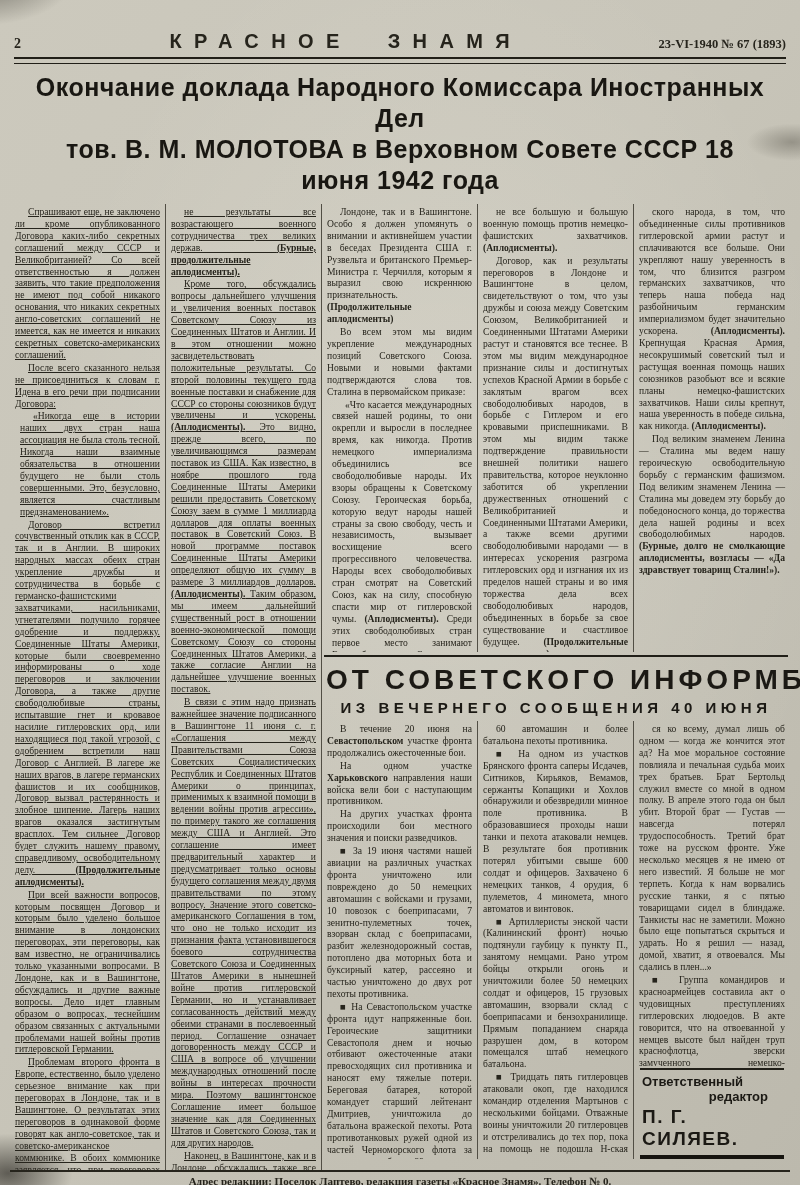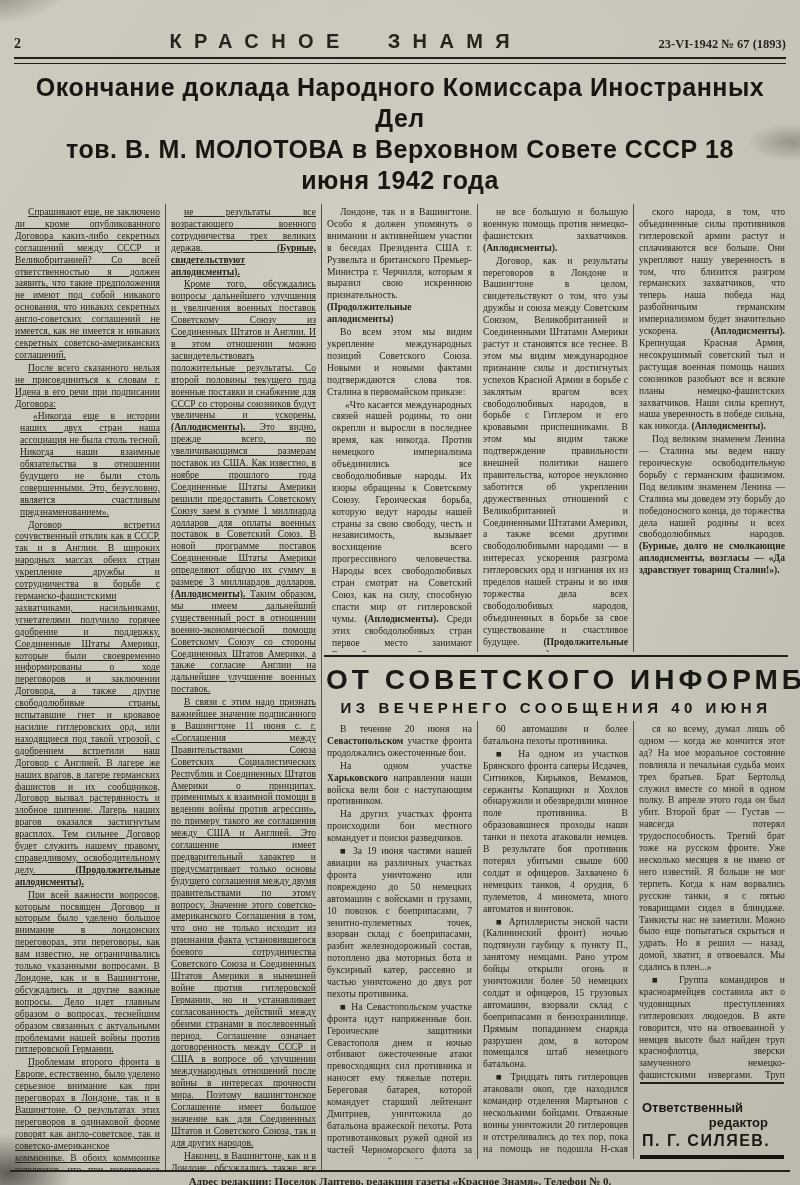--- a/index.html
+++ b/index.html
@@ -42,58 +42,58 @@
   
   .info-head{text-align:center;padding:8px 4px 5px;font-family:"Liberation Sans","DejaVu Sans",sans-serif;color:#1b1914;}
   .info-title{font-size:28px;font-weight:bold;letter-spacing:4px;line-height:30px;white-space:nowrap;}
   .info-sub{font-size:15px;font-weight:bold;letter-spacing:4.5px;margin-top:4px;white-space:nowrap;}
   .info-row{display:flex;align-items:flex-start;}
   .info-row .ncol{height:438px;}
   .info-col3-wrap{display:flex;flex-direction:column;height:438px;overflow:hidden;justify-content:flex-end;}
   .info-col3-paras{overflow:hidden;flex:1;}
   
   .editor{flex:none;margin:2px 1px 2px;border-top:2px solid #211f18;border-bottom:4px solid #16140f;
-    padding:16px 2px 5px;font-family:"Liberation Sans","DejaVu Sans",sans-serif;font-weight:bold;color:#1b1914;}
+    padding:4px 2px 5px;font-family:"Liberation Sans","DejaVu Sans",sans-serif;font-weight:bold;color:#1b1914;}
   .editor .l1{font-size:13px;}
   .editor .l2{font-size:13px;text-align:right;padding-right:14px;}
-  .editor .name{font-size:16px;letter-spacing:1.5px;margin-top:2px;}
+  .editor .name{font-size:19px;letter-spacing:1.5px;margin-top:2px;}
   
   .footer{margin:0 10px;border-top:2px solid #26241c;text-decoration:underline;}
   .address{text-align:center;font-size:11px;font-weight:bold;padding:3px 0 3px;border-bottom:1.5px solid #26241c;}
 </style>
 </head>
 <body>
 
 <div class="page">
 
   <div class="masthead">
     <div class="mast-row">
       <span class="page-num">2</span>
       <span class="paper-title">КРАСНОЕ ЗНАМЯ</span>
-      <span class="issue-date">23-VI-1942 № 67 (1893)</span>
+      <span class="issue-date">23-VI-1940 № 67 (1893)</span>
     </div>
     <div class="mast-rule"></div>
   </div>
 
   <div class="headline">
     <div class="hl">Окончание доклада Народного Комиссара Иностранных Дел</div>
     <div class="hl">тов. В. М. МОЛОТОВА в Верховном Совете СССР 18 июня 1942 года</div>
   </div>
 
   <div class="body-row">
     <div class="ncol rule-r h-full">
         <p class="para">Спрашивают еще, не заключено ли кроме опубликованного Договора каких-либо секретных соглашений между СССР и Великобританией? Со всей ответственностью я должен заявить, что такие предположения не имеют под собой никакого основания, что никаких секретных англо-советских соглашений не имеется, как не имеется и никаких секретных советско-американских соглашений.</p>
         <p class="para">После всего сказанного нельзя не присоединиться к словам г. Идена в его речи при подписании Договора:</p>
         <p class="para quote">«Никогда еще в истории наших двух стран наша ассоциация не была столь тесной. Никогда наши взаимные обязательства в отношении будущего не были столь совершенными. Это, безусловно, является счастливым предзнаменованием».</p>
         <p class="para">Договор встретил сочувственный отклик как в СССР, так и в Англии. В широких народных массах обеих стран укрепление дружбы и сотрудничества в борьбе с германско-фашистскими захватчиками, насильниками, угнетателями получило горячее одобрение и поддержку. Соединенные Штаты Америки, которые были своевременно информированы о ходе переговоров и заключении Договора, а также другие свободолюбивые страны, испытавшие гнет и кровавое насилие гитлеровских орд, или находящиеся под такой угрозой, с одобрением встретили наш Договор с Англией. В лагере же наших врагов, в лагере германских фашистов и их сообщников, Договор вызвал растерянность и злобное шипение. Лагерь наших врагов оказался застигнутым врасплох. Тем сильнее Договор будет служить нашему правому, справедливому, освободительному делу. <b>(Продолжительные аплодисменты).</b></p>
         <p class="para">При всей важности вопросов, которым посвящен Договор и которым было уделено большое внимание в лондонских переговорах, эти переговоры, как вам известно, не ограничивались только указанными вопросами. В Лондоне, как и в Вашингтоне, обсуждались и другие важные вопросы. Дело идет главным образом о вопросах, теснейшим образом связанных с актуальными проблемами нашей войны против гитлеровской Германии.</p>
         <p class="para">Проблемам второго фронта в Европе, естественно, было уделено серьезное внимание как при переговорах в Лондоне, так и в Вашингтоне. О результатах этих переговоров в одинаковой форме говорят как англо-советское, так и советско-американское коммюнике. В обоих коммюнике заявляется, что при переговорах была достигнута «полная договоренность в отношении неотложных задач создания второго фронта в Европе в 1942 году».  Такое заявление имеет большое значение для народов Советского Союза, так как создание второго фронта в Европе создаст непреодолимые трудности для гитлеровских армий на нашем фронте. Будем надеяться, что наш общий враг скоро почувствует на своей спи-</p>
       </div>
     <div class="ncol rule-r h-full">
-        <p class="para">не результаты все возрастающего военного сотрудничества трех великих держав. <b>(Бурные, свидетельствуют аплодисменты).</b></p>
+        <p class="para">не результаты все возрастающего военного сотрудничества трех великих держав. <b>(Бурные, продолжительные аплодисменты).</b></p>
         <p class="para">Кроме того, обсуждались вопросы дальнейшего улучшения и увеличения военных поставок Советскому Союзу из Соединенных Штатов и Англии. И в этом отношении можно засвидетельствовать положительные результаты. Со второй половины текущего года военные поставки и снабжение для СССР со стороны союзников будут увеличены и ускорены. <b>(Аплодисменты).</b> Это видно, прежде всего, по увеличивающимся размерам поставок из США. Как известно, в ноябре прошлого года Соединенные Штаты Америки решили предоставить Советскому Союзу заем в сумме 1 миллиарда долларов для оплаты военных поставок в Советский Союз. В новой программе поставок Соединенные Штаты Америки определяют общую их сумму в размере 3 миллиардов долларов. <b>(Аплодисменты).</b> Таким образом, мы имеем дальнейший существенный рост в отношении военно-экономической помощи Советскому Союзу со стороны Соединенных Штатов Америки, а также согласие Англии на дальнейшее улучшение военных поставок.</p>
         <p class="para">В связи с этим надо признать важнейшее значение подписанного в Вашингтоне 11 июня с. г. «Соглашения между Правительствами Союза Советских Социалистических Республик и Соединенных Штатов Америки о принципах, применимых к взаимной помощи в ведении войны против агрессии», по примеру такого же соглашения между США и Англией. Это соглашение имеет предварительный характер и предусматривает только основы будущего соглашения между двумя правительствами по этому вопросу. Значение этого советско-американского Соглашения в том, что оно не только исходит из признания факта установившегося боевого сотрудничества Советского Союза и Соединенных Штатов Америки в нынешней войне против гитлеровской Германии, но и устанавливает согласованность действий между обеими странами в послевоенный период. Соглашение означает договоренность между СССР и США в вопросе об улучшении международных отношений после войны в интересах прочности мира. Поэтому вашингтонское Соглашение имеет большое значение как для Соединенных Штатов и Советского Союза, так и для других народов.</p>
         <p class="para">Наконец, в Вашингтоне, как и в Лондоне, обсуждались также все основные проблемы сотрудничества Советского Союза и Соединенных Штатов в деле обеспечения мира и безопасности для свободолюбивых народов после войны. И в этом, как и в других основных вопросах наших взаимоотношений, стороны с удовлетворением отмечали взаимное понимание и единство взглядов.</p>
       </div>
 
     <div class="right-block">
       <div class="top-row">
         <div class="ncol rule-r">
             <p class="para">Лондоне, так и в Вашингтоне. Особо я должен упомянуть о внимании и активнейшем участии в беседах Президента США г. Рузвельта и британского Премьер-Министра г. Черчилля, которым я выразил свою искреннюю признательность. <b>(Продолжительные аплодисменты)</b></p>
             <p class="para">Во всем этом мы видим укрепление международных позиций Советского Союза. Новыми и новыми фактами подтверждаются слова тов. Сталина в первомайском приказе:</p>
@@ -113,21 +113,21 @@
 
       <div class="info-head">
         <div class="info-title">ОТ СОВЕТСКОГО ИНФОРМБЮРО</div>
         <div class="info-sub">ИЗ ВЕЧЕРНЕГО СООБЩЕНИЯ 40 ИЮНЯ</div>
       </div>
 
       <div class="info-row">
         <div class="ncol rule-r">
             <p class="para">В течение 20 июня на <b>Севастопольском</b> участке фронта продолжались ожесточенные бои.</p>
             <p class="para">На одном участке <b>Харьковского</b> направления наши войска вели бои с наступающим противником.</p>
-            <p class="para">На других участках фронта происходили бои местного командует и поиски разведчиков.</p>
+            <p class="para">На других участках фронта происходили бои местного значения и поиски разведчиков.</p>
             <p class="para">■ За 19 июня частями нашей авиации на различных участках фронта уничтожено или повреждено до 50 немецких автомашин с войсками и грузами, 10 повозок с боеприпасами, 7 зенитно-пулеметных точек, взорван склад с боеприпасами, разбит железнодорожный состав, потоплено два моторных бота и буксирный катер, рассеяно и частью уничтожено до двух рот пехоты противника.</p>
             <p class="para">■ На Севастопольском участке фронта идут напряженные бои. Героические защитники Севастополя днем и ночью отбивают ожесточенные атаки превосходящих сил противника и наносят ему тяжелые потери. Береговая батарея, которой командует старший лейтенант Дмитриев, уничтожила до батальона вражеской пехоты. Рота противотанковых ружей одной из частей Черноморского флота за три дня подбила 23 немецких танка и уничтожила до 300 гитлеровцев. Краснофлотец тов. Тимохин ружейным огнем сбил немецкий самолет. Самоотверженно действует морская авиация. За два дня наши летчики уничтожили 29 немецких танков, 12 минометных батарей,</p>
           </div>
         <div class="ncol rule-r">
             <p class="para">60 автомашин и более батальона пехоты противника.</p>
             <p class="para">■ На одном из участков Брянского фронта саперы Исдачев, Ситников, Кирьяков, Вемамов, сержанты Копащики и Хохлов обнаружили и обезвредили минное поле противника. В образовавшиеся проходы наши танки и пехота атаковали немцев. В результате боя противник потерял убитыми свыше 600 солдат и офицеров. Захвачено 6 немецких танков, 4 орудия, 6 пулеметов, 4 миномета, много автоматов и винтовок.</p>
             <p class="para">■ Артиллеристы энской части (Калининский фронт) ночью подтянули гаубицу к пункту П., занятому немцами. Рано утром бойцы открыли огонь и уничтожили более 50 немецких солдат и офицеров, 15 грузовых автомашин, взорвали склад с боеприпасами и бензохранилище. Прямым попаданием снаряда разрушен дом, в котором помещался штаб немецкого батальона.</p>
             <p class="para">■ Тридцать пять гитлеровцев атаковали окоп, где находился командир отделения Мартынов с несколькими бойцами. Отважные воины уничтожили 20 гитлеровцев и отстреливались до тех пор, пока на помощь не подошла Н-ская рота.</p>
           </div>
         <div class="ncol">

